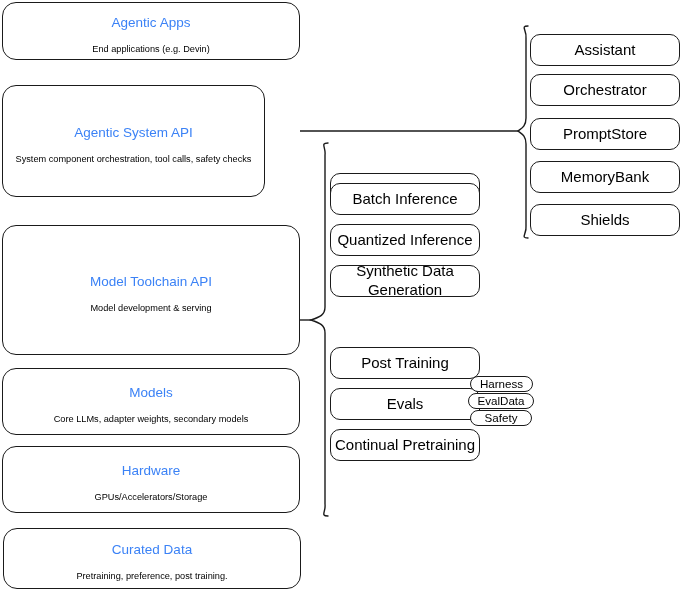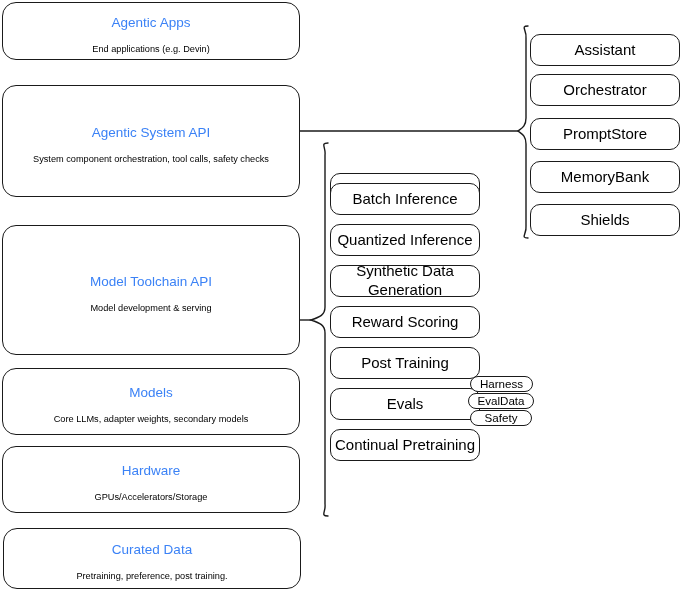--- a/index.html
+++ b/index.html
@@ -111,21 +111,21 @@
              C 320 323, 325 325, 325 333
              L 325 504
              C 326 512, 320 516, 328 516" fill="none" stroke="#1a1a1a" stroke-width="1.4" stroke-linecap="round"></path>
   </svg>
 
   <div class="rbox layer" style="left:2px; top:2px; width:298px; height:58px;">
     <div class="title">Agentic Apps</div>
     <div class="subtitle">End applications (e.g. Devin)</div>
   </div>
 
-  <div class="rbox layer" style="left:2px; top:85px; width:298px; height:112px;">
+  <div class="rbox layer" style="left:2px; top:85px; width:263px; height:112px;">
     <div class="title">Agentic System API</div>
     <div class="subtitle">System component orchestration, tool calls, safety checks</div>
   </div>
 
   <div class="rbox layer" style="left:2px; top:225px; width:298px; height:130px;">
     <div class="title">Model Toolchain API</div>
     <div class="subtitle">Model development &amp; serving</div>
   </div>
 
   <div class="rbox layer" style="left:2px; top:368px; width:298px; height:67px;">
@@ -147,23 +147,20 @@
     <span>Realtime Inference</span>
   </div>
   <div class="rbox cap" style="left:330px; top:183px; width:150px; height:32px;">
     <span>Batch Inference</span>
   </div>
   <div class="rbox cap" style="left:330px; top:224px; width:150px; height:32px;">
     <span>Quantized Inference</span>
   </div>
   <div class="rbox cap" style="left:330px; top:265px; width:150px; height:32px;">
     <span>Synthetic Data Generation</span>
-  </div>
-  <div class="rbox cap" style="left:330px; top:306px; width:150px; height:32px;">
-    <span>Reward Scoring</span>
   </div>
   <div class="rbox cap" style="left:330px; top:347px; width:150px; height:32px;">
     <span>Post Training</span>
   </div>
   <div class="rbox cap" style="left:330px; top:388px; width:150px; height:32px;">
     <span>Evals</span>
   </div>
   <div class="rbox cap" style="left:330px; top:429px; width:150px; height:32px;">
     <span>Continual Pretraining</span>
   </div>

